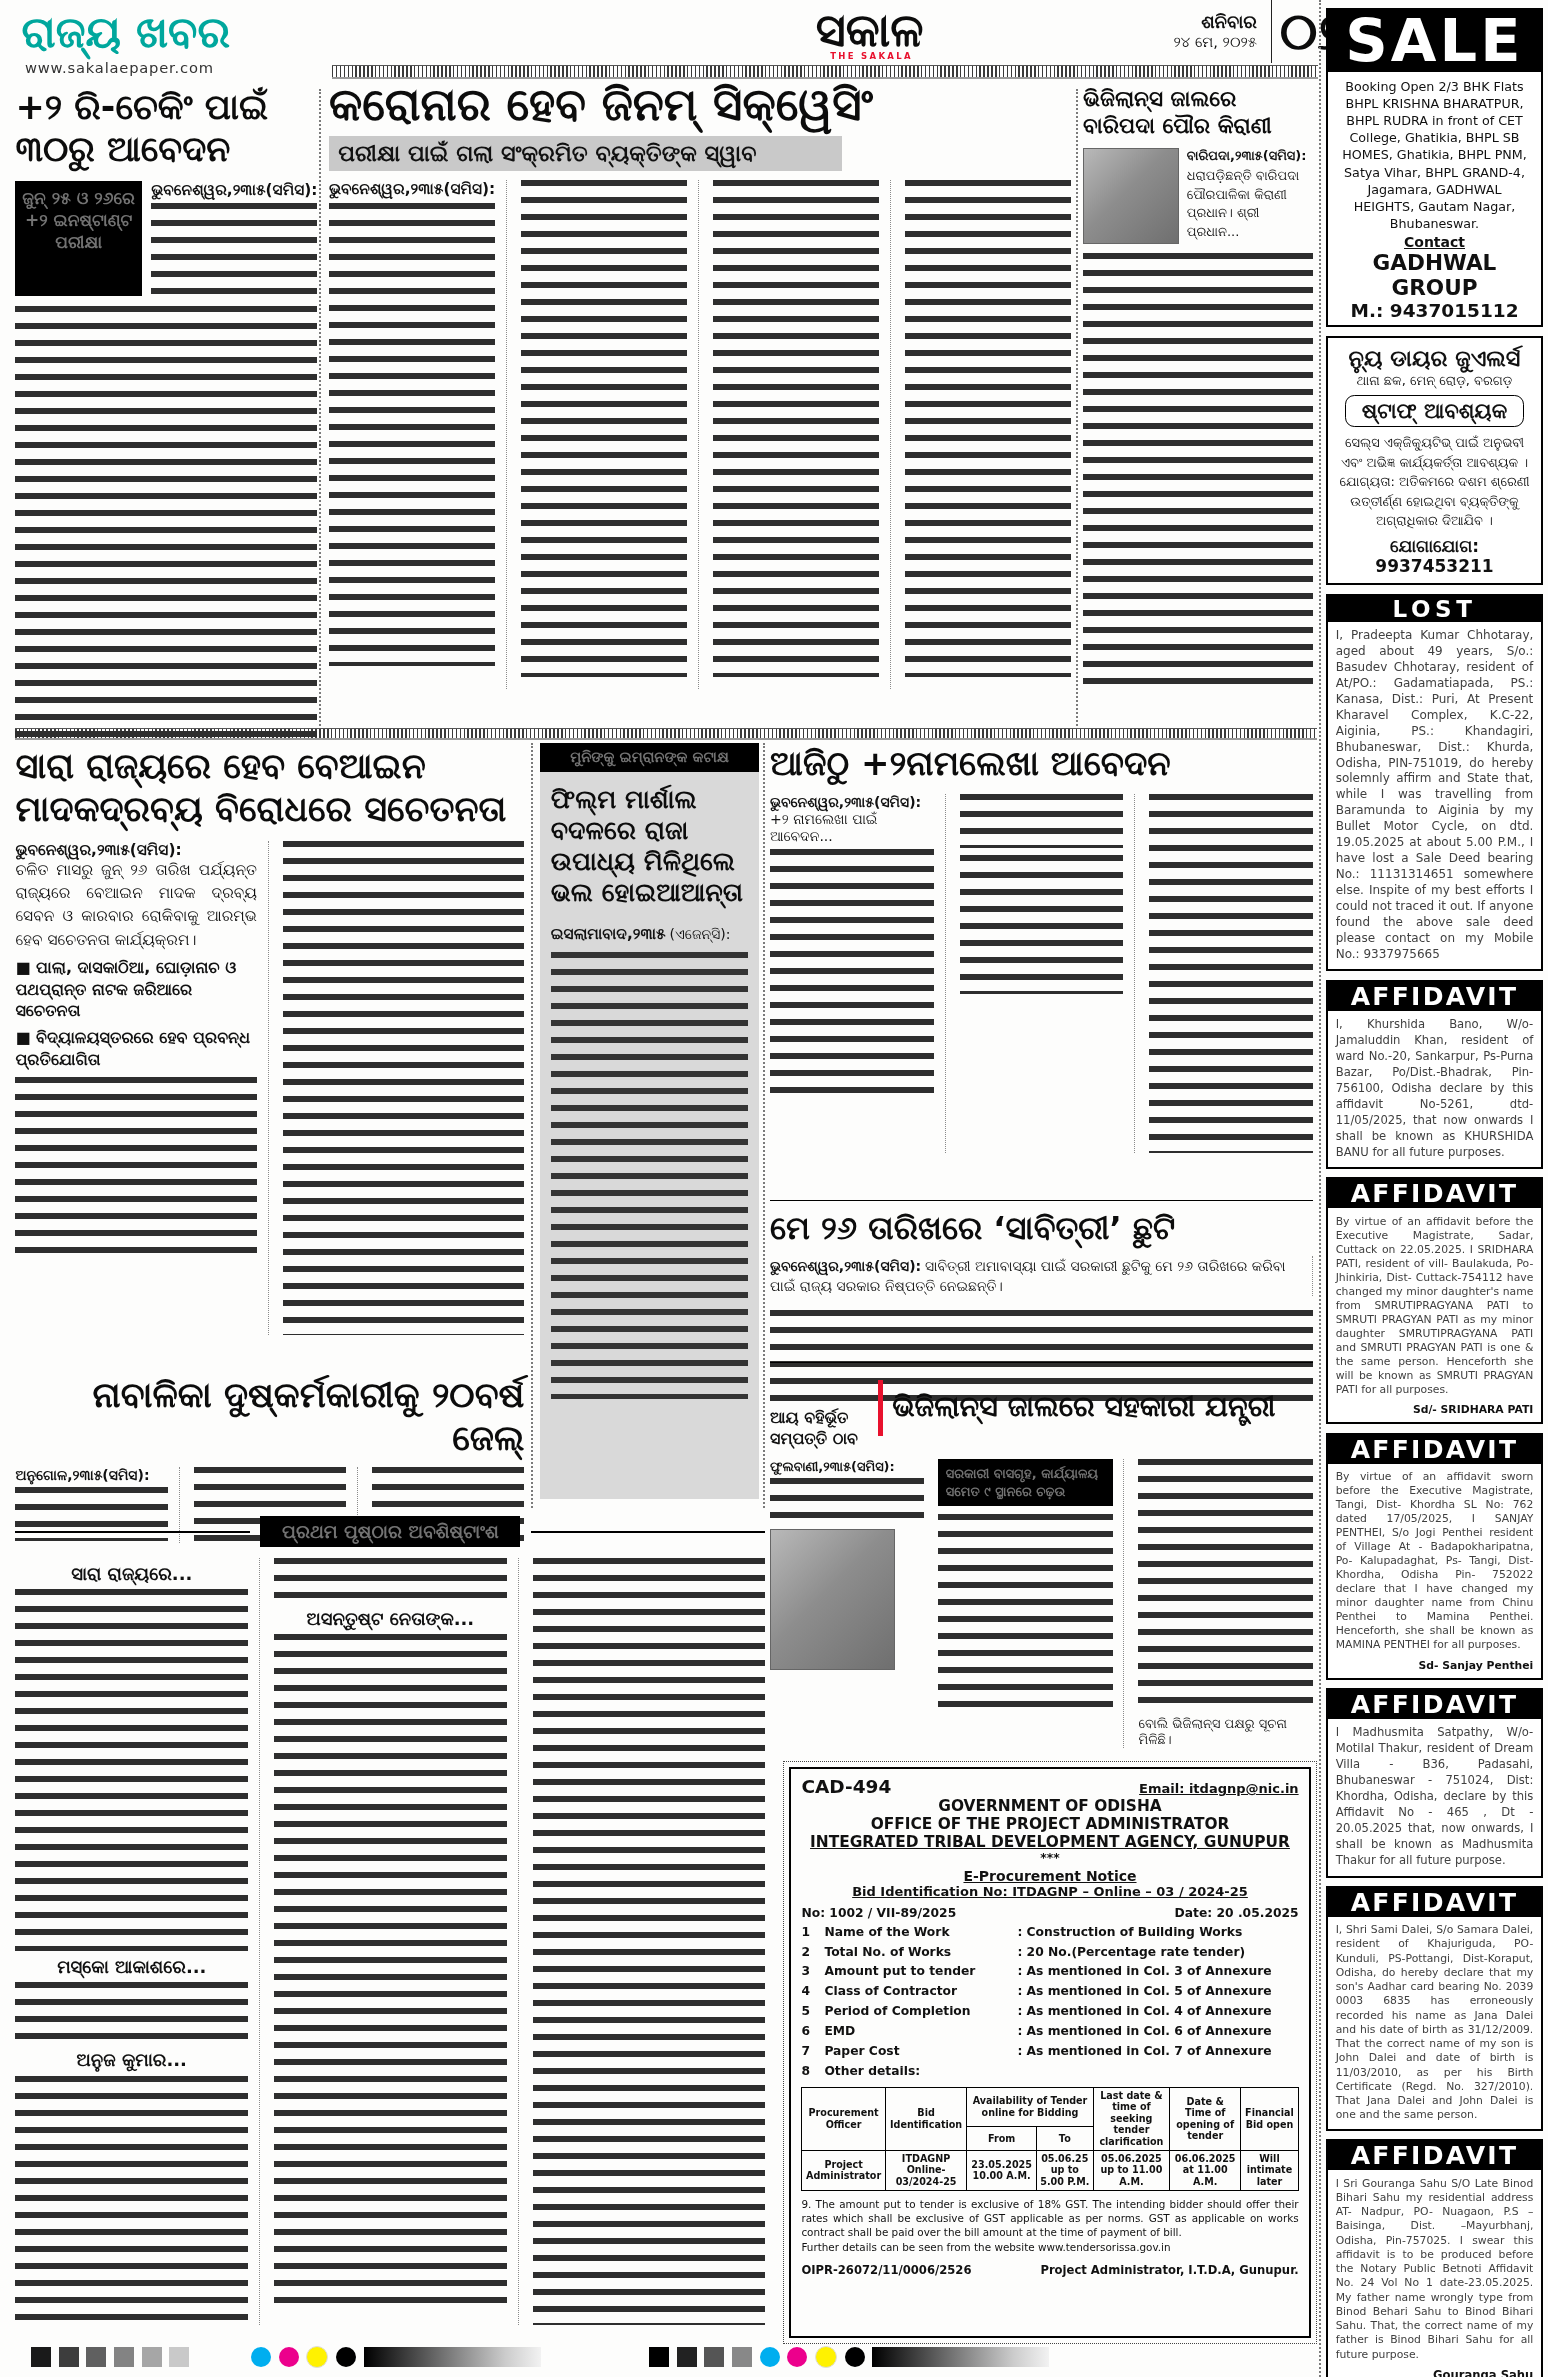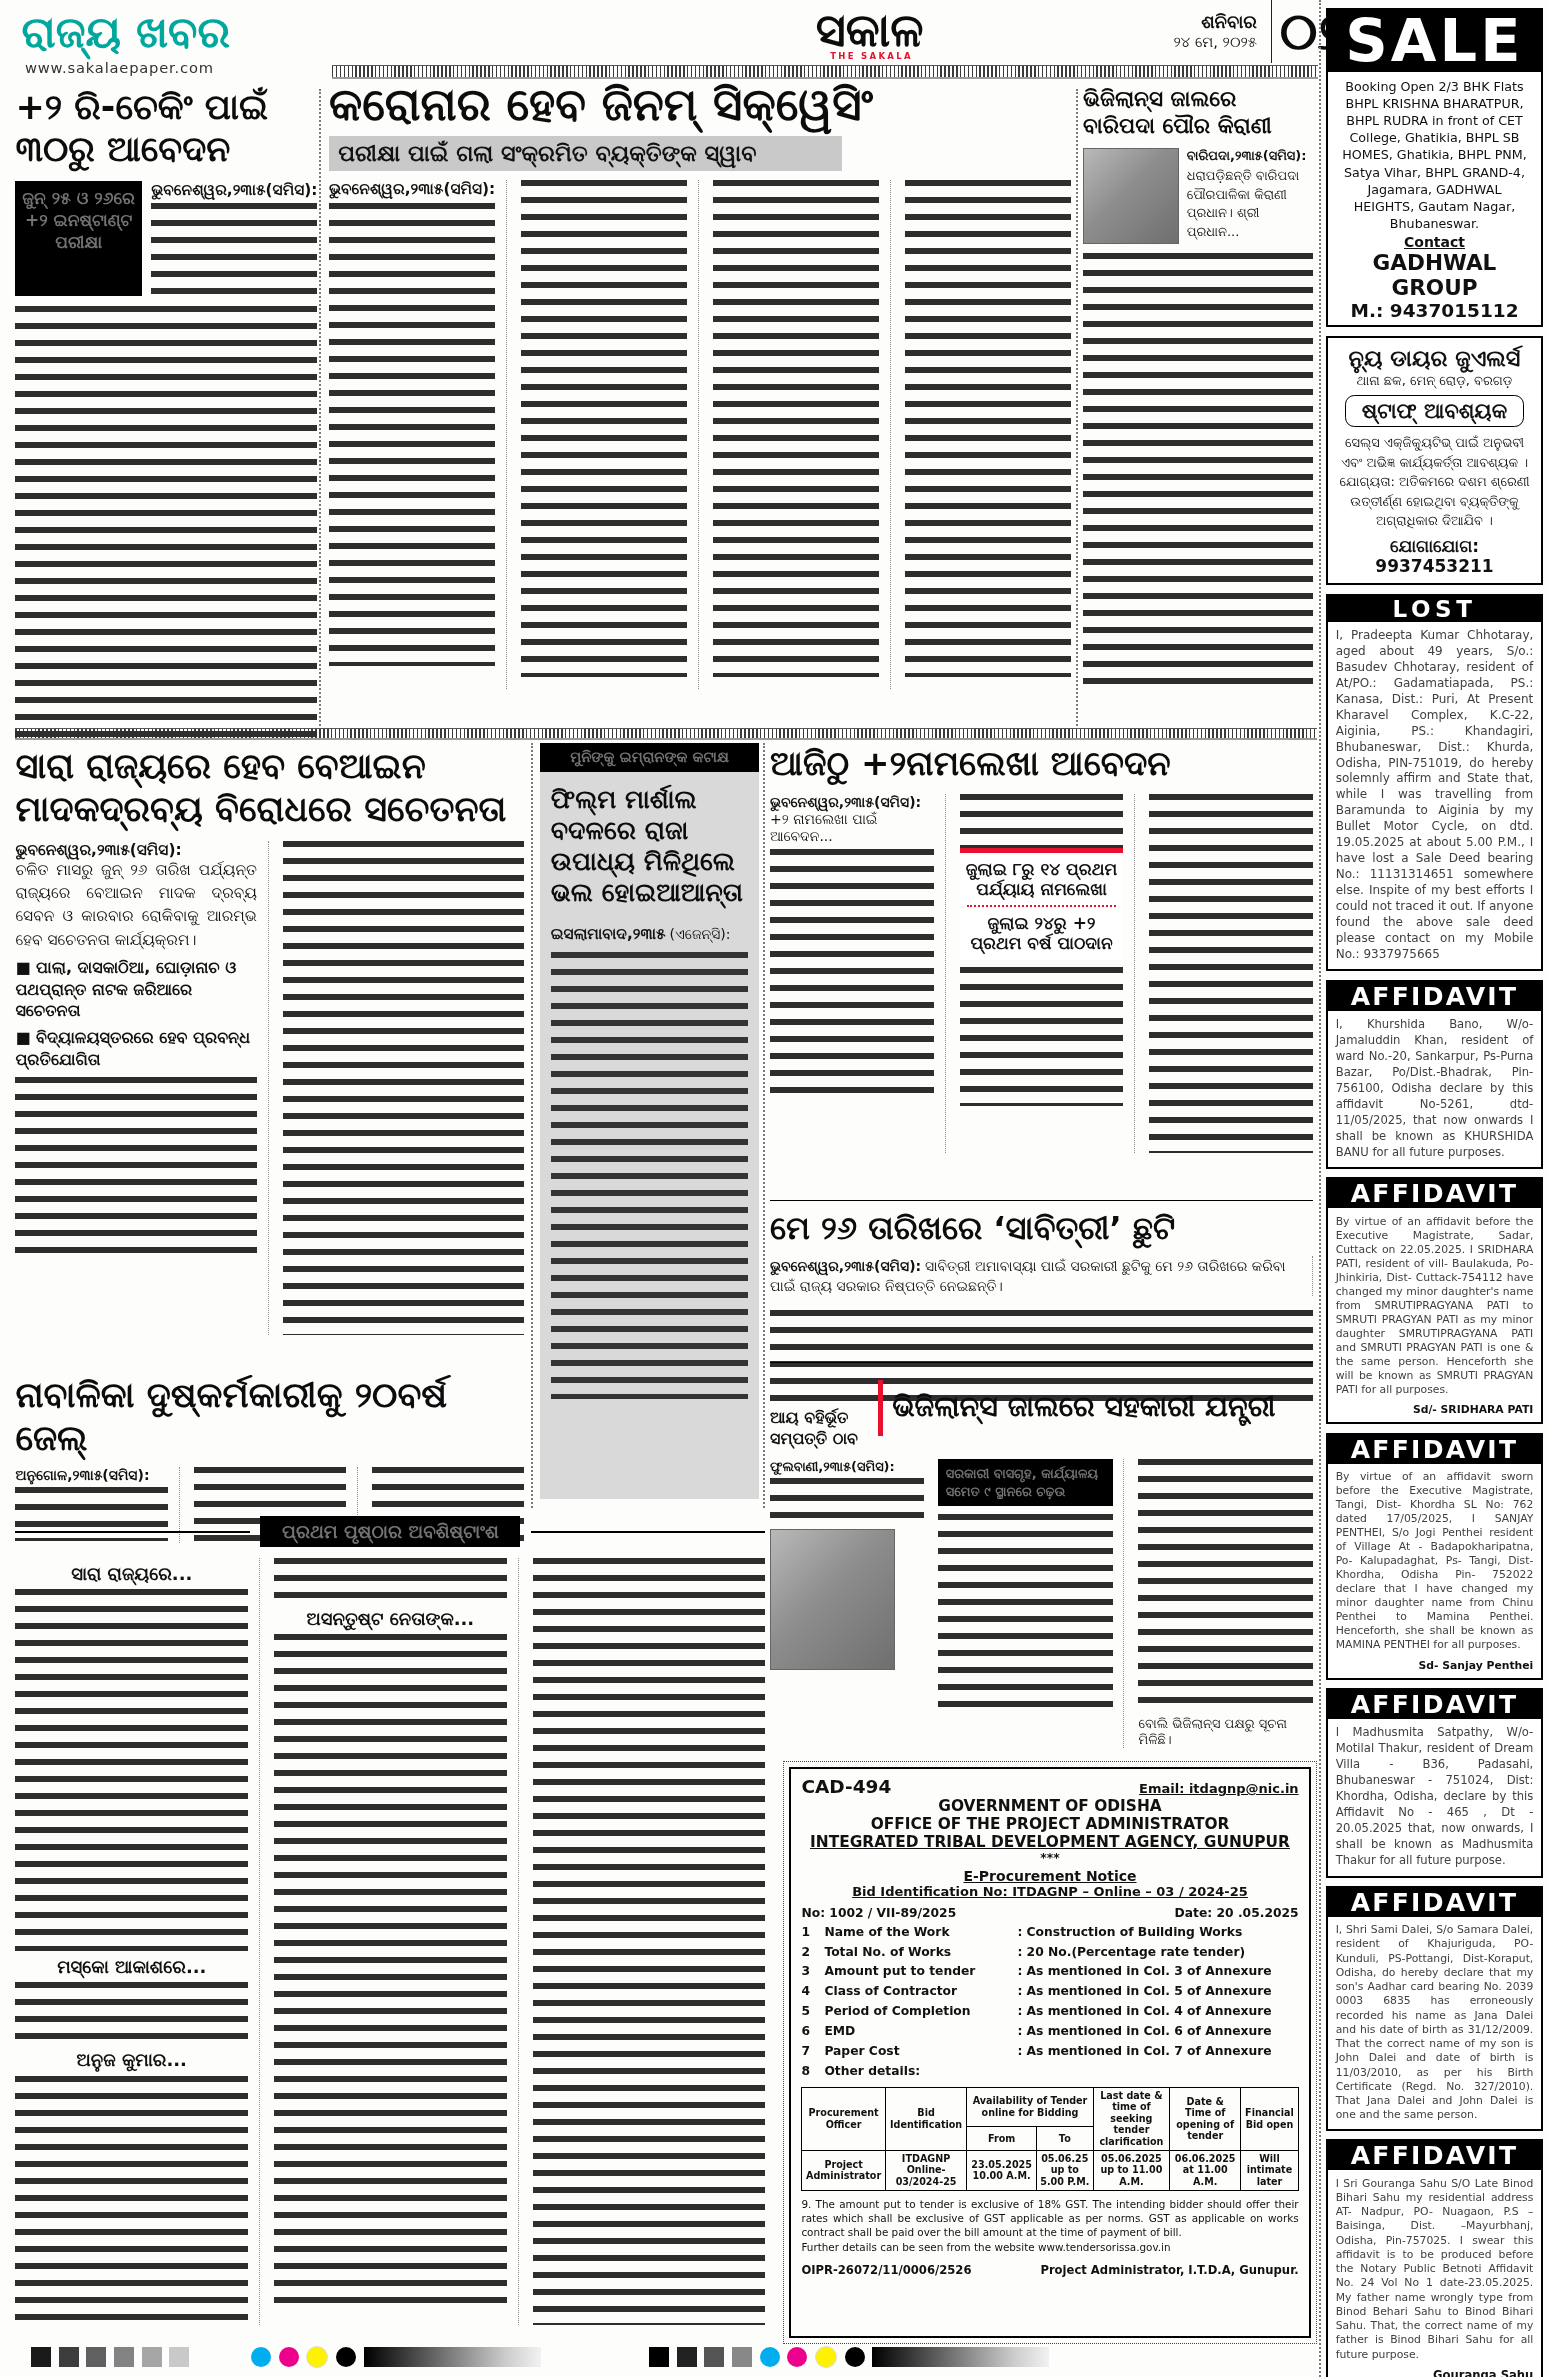--- a/index.html
+++ b/index.html
@@ -139,27 +139,20 @@
 <div class="abs" style="left:770px;top:743px;width:543px;height:450px;">
   <div class="headline" style="font-size:34px;">ଆଜିଠୁ +୨ନାମଲେଖା ଆବେଦନ</div>
   <div class="cols" style="margin-top:9.3px;">
     <div class="col colsep">
       <span class="dl" style="font-size:14px;">ଭୁବନେଶ୍ୱର,୨୩ା୫(ସମିସ):</span>
       <span style="font-size:14px;">+୨ ନାମଲେଖା ପାଇଁ ଆବେଦନ...</span>
       <div class="fx" style="height:254px;margin-top:4.6px;"></div>
     </div>
     <div class="col colsep">
       <div class="fx" style="height:54px;"></div>
-      <div class="inset2 ctr" style="padding:6.2px 3.1px;">
-        <div class="b" style="font-size:17px;">ଜୁଲାଇ ୮ରୁ ୧୪ ପ୍ରଥମ</div>
-        <div class="b" style="font-size:17px;">ପର୍ଯ୍ୟାୟ ନାମଲେଖା</div>
-        <div style="border-top:2.3px dotted #E8112D;margin:6.2px 4.6px;"></div>
-        <div class="b" style="font-size:17px;">ଜୁଲାଇ ୨୪ରୁ +୨</div>
-        <div class="b" style="font-size:17px;">ପ୍ରଥମ ବର୍ଷ ପାଠଦାନ</div>
-      </div>
       <div class="fx" style="height:139px;margin-top:7.7px;"></div>
     </div>
     <div class="col">
         <div class="fx" style="height:359px;"></div>
       </div>
   </div>
 </div>
 
 <div class="abs" style="left:770px;top:1200px;width:543px;border-top:1.5px solid #000;"></div>
 
@@ -172,21 +165,21 @@
     </div>
     <div class="col">
         <div class="fx" style="height:93px;"></div>
       </div>
   </div>
 </div>
 
 <div class="abs" style="left:770px;top:1362px;width:543px;border-top:1.5px solid #000;"></div>
 
 <div class="abs" style="left:15.4px;top:1374px;width:509px;height:137px;">
-  <div class="headline" style="font-size:35px;">ନାବାଳିକା ଦୁଷ୍କର୍ମକାରୀକୁ ୨୦ବର୍ଷ ଜେଲ୍</div>
+  <div class="headline" style="font-size:35px;text-align:right;">ନାବାଳିକା ଦୁଷ୍କର୍ମକାରୀକୁ ୨୦ବର୍ଷ ଜେଲ୍</div>
   <div class="cols" style="margin-top:7.7px;">
     <div class="col colsep">
       <span class="dl" style="font-size:14px;">ଅନୁଗୋଳ,୨୩ା୫(ସମିସ):</span>
       <div class="fx" style="height:54px;margin-top:3.1px;"></div>
     </div>
     <div class="col colsep">
         <div class="fx" style="height:76px;"></div>
       </div>
     <div class="col">
         <div class="fx" style="height:76px;"></div>

